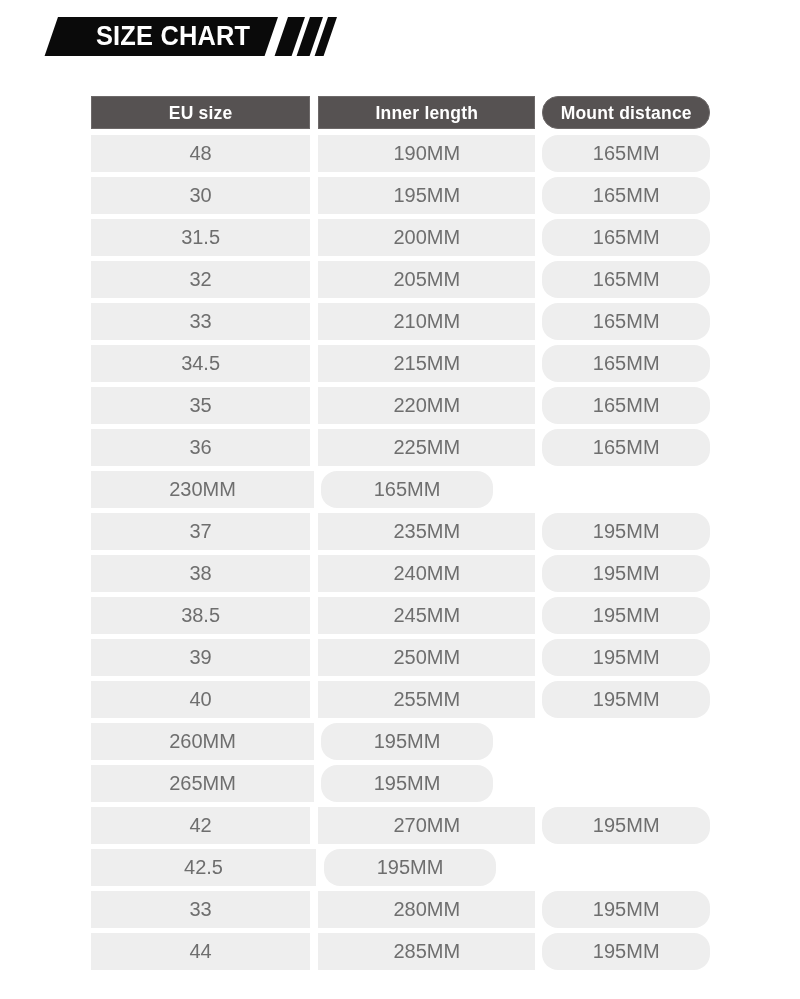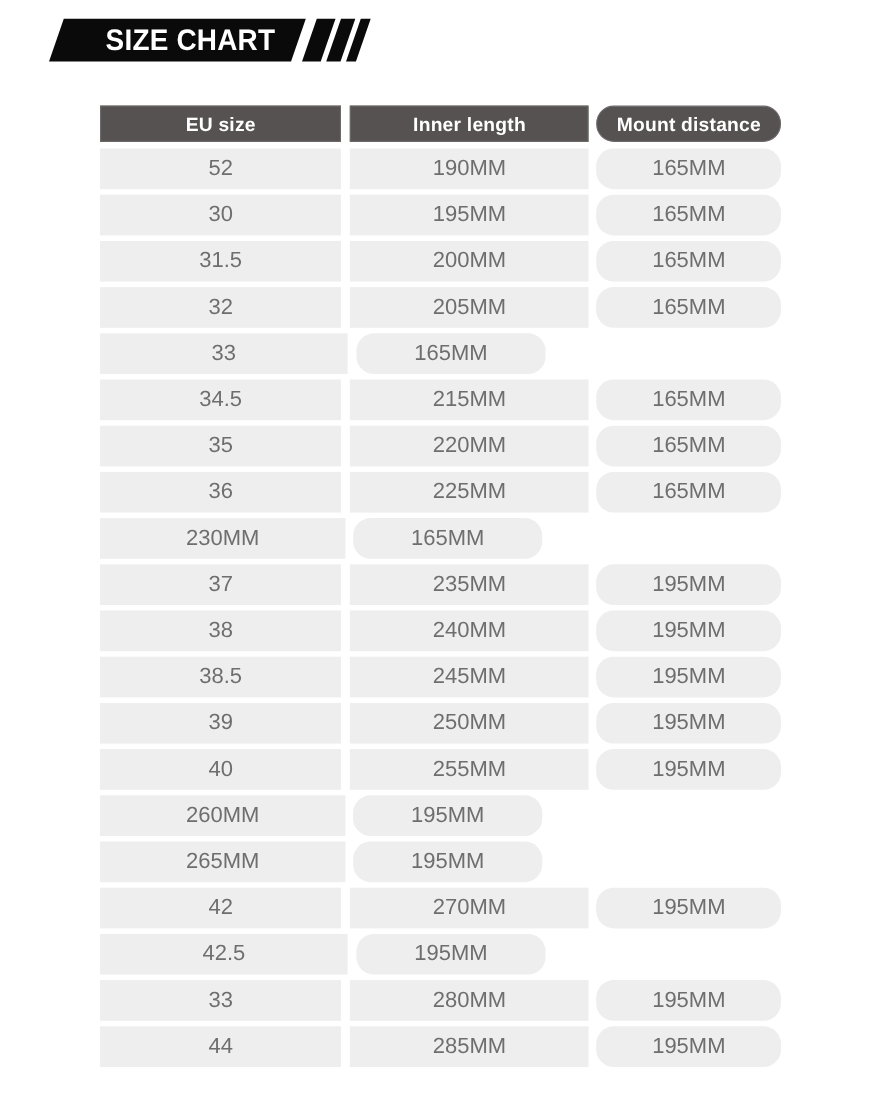--- a/index.html
+++ b/index.html
@@ -123,41 +123,42 @@
   </div>
 
   <div class="table">
     <div class="row row-head">
       <div class="cell c1">EU size</div>
       <div class="cell c2">Inner length</div>
       <div class="cell c3">Mount distance</div>
     </div>
     <div id="table-body">
         <div class="row">
-          <div class="cell c1">52</div>
+          <div class="cell c1">48</div>
           <div class="cell c2">190MM</div>
           <div class="cell c3">165MM</div>
         </div>
         <div class="row">
           <div class="cell c1">30</div>
           <div class="cell c2">195MM</div>
           <div class="cell c3">165MM</div>
         </div>
         <div class="row">
           <div class="cell c1">31.5</div>
           <div class="cell c2">200MM</div>
           <div class="cell c3">165MM</div>
         </div>
         <div class="row">
           <div class="cell c1">32</div>
           <div class="cell c2">205MM</div>
           <div class="cell c3">165MM</div>
         </div>
         <div class="row">
           <div class="cell c1">33</div>
+          <div class="cell c2">210MM</div>
           <div class="cell c3">165MM</div>
         </div>
         <div class="row">
           <div class="cell c1">34.5</div>
           <div class="cell c2">215MM</div>
           <div class="cell c3">165MM</div>
         </div>
         <div class="row">
           <div class="cell c1">35</div>
           <div class="cell c2">220MM</div>

